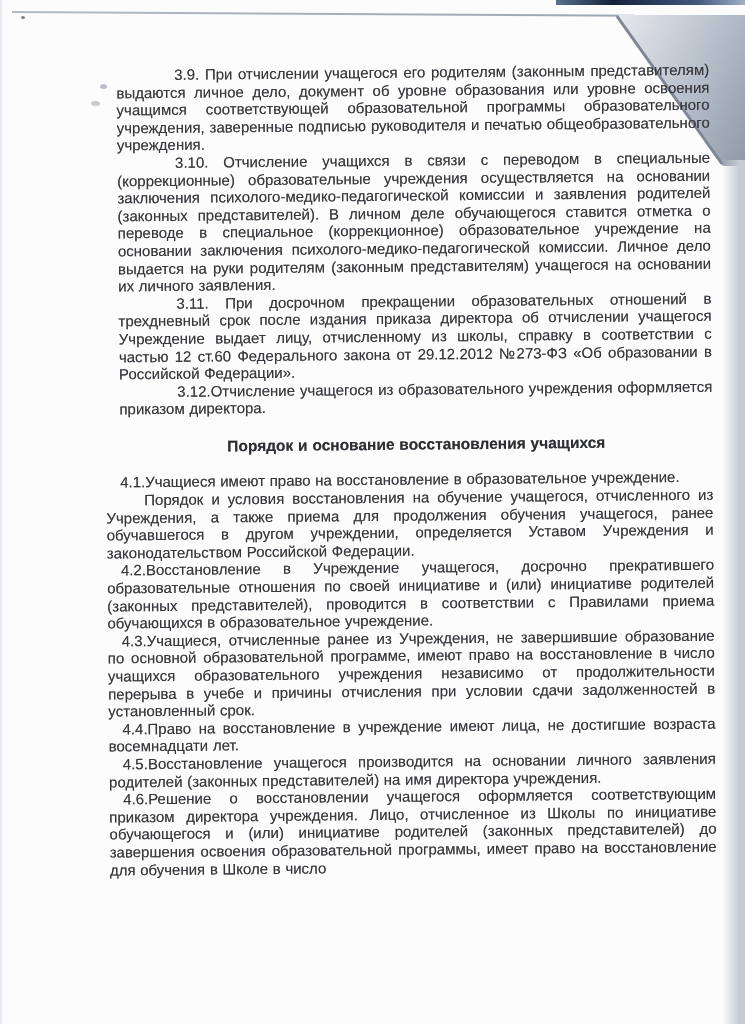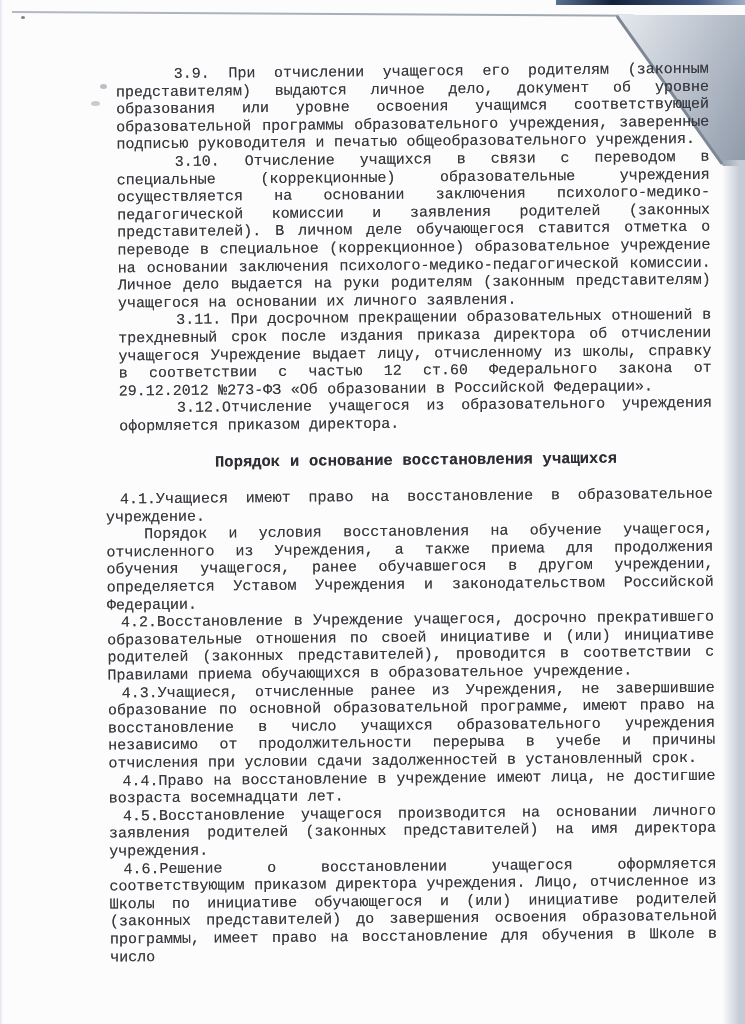--- a/index.html
+++ b/index.html
@@ -7,21 +7,20 @@
     width: 745px; height: 1024px;
     background: #f6f7f9;
     font-family: "Liberation Sans", sans-serif;
     overflow: hidden;
   }
   .scan {
     position: relative;
     width: 745px; height: 1024px;
     background: #fcfcfd;
     overflow: hidden;
-    font-family: Liberation Mono, monospace;
   }
   
   .top-edge-line {
     position: absolute; left: 12px; top: 11px;
     width: 622px; height: 2px;
     background: linear-gradient(to right, #a8aeb6, #8d96a2);
     transform: rotate(0.35deg); transform-origin: 0 0;
     opacity: .85;
   }
   .top-navy-bar {

